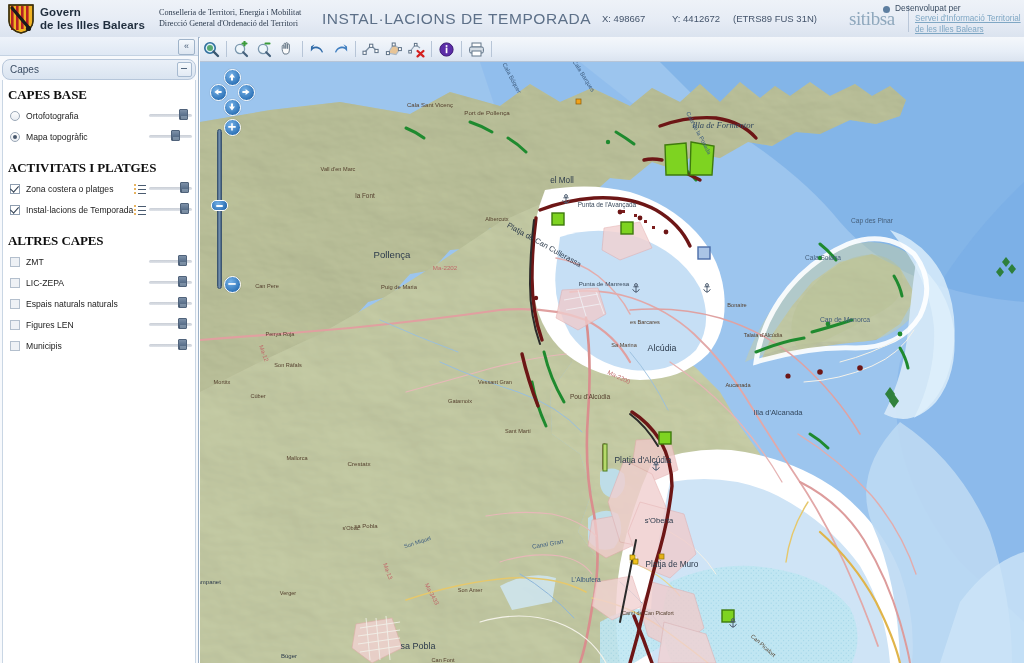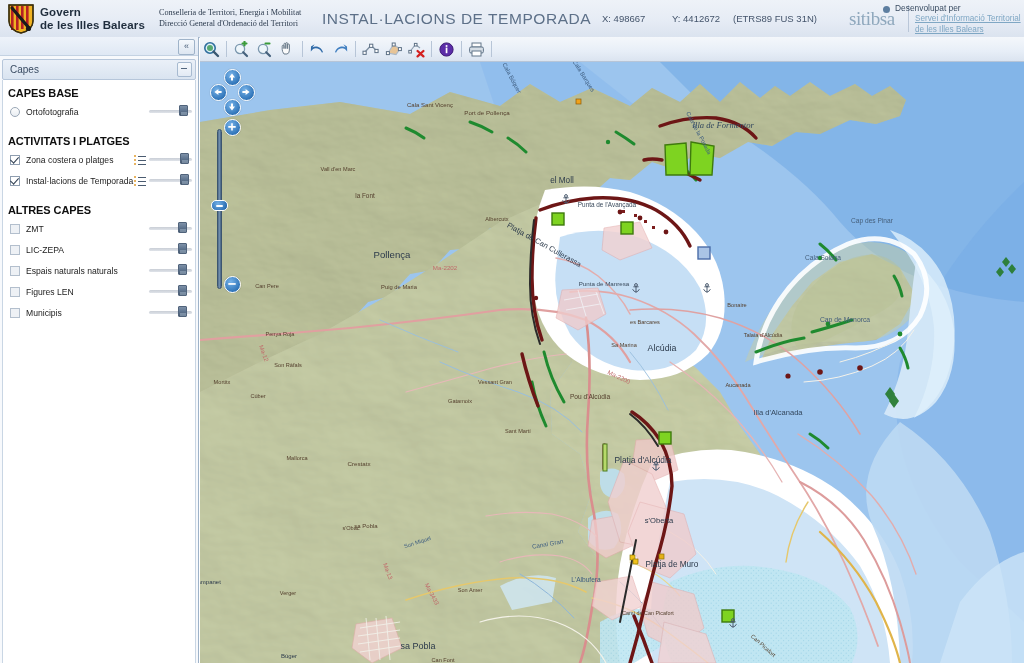--- a/index.html
+++ b/index.html
@@ -58,36 +58,36 @@
   }
   .collapse-btn{
     position:absolute;right:3px;top:2px;width:15px;height:14px;
     background:linear-gradient(180deg,#f4f8fc,#dde6f1);
     border:1px solid #9fb3c9;border-radius:2px;
     font-size:9px;color:#4a6079;text-align:center;line-height:12px;cursor:pointer;
   }
   .panel-head{
     position:relative;height:19px;margin:3px 2px 0 2px;
     background:linear-gradient(180deg,#eaf0f8,#dae4f0);
-    border:1px solid #b6c6da;border-radius:2px;
+    border:1px solid #b6c6da;border-radius:8px;
     display:flex;align-items:center;
   }
   .panel-head .ttl{font-size:10px;color:#3a4c63;padding-left:7px;}
   .panel-min{
     position:absolute;right:3px;top:2px;width:13px;height:13px;
     background:linear-gradient(180deg,#f6f9fc,#e2eaf4);
     border:1px solid #a7bad0;border-radius:2px;cursor:pointer;
   }
   .panel-min:after{content:"";position:absolute;left:3px;top:5px;width:6px;height:1px;background:#53677f;}
   .panel-body{
     background:#fff;margin:0 2px;border:1px solid #c9d6e4;border-top:none;
     height:586px;box-sizing:border-box;padding:4px 0 0 0;position:relative;
   }
   .group-title{
-    font-size:11px;font-weight:bold;color:#0f0f0f;padding:3px 0 2px 5px;letter-spacing:-.1px;
+    font-size:13px;font-weight:bold;color:#0f0f0f;padding:3px 0 2px 5px;letter-spacing:-.1px;font-family:Liberation Serif, serif;
   }
   .layer-row{
     display:flex;align-items:center;height:21px;padding-left:7px;position:relative;
   }
   .layer-row .lbl{font-size:8.6px;color:#222;margin-left:6px;white-space:nowrap;}
   .radio{
     width:10px;height:10px;border-radius:50%;border:1px solid #9aa7b6;
     background:linear-gradient(180deg,#fdfdfd,#e9edf2);box-sizing:border-box;flex:0 0 auto;position:relative;cursor:pointer;
   }
   .radio.on:after{content:"";position:absolute;left:2px;top:2px;width:4px;height:4px;border-radius:50%;background:#49586c;}
@@ -209,20 +209,27 @@
       <span class="panel-min"></span>
     </div>
 
     <div class="panel-body" id="layer-list">
         <div class="group-title">CAPES BASE</div>
         <div class="layer-row">
           <span class="radio"></span>
           <span class="lbl">Ortofotografia</span>
           <span class="slider" style="left: 146px; width: 43px;">
             <span class="knob" style="left: 30px;"></span>
+          </span>
+        </div>
+        <div class="layer-row">
+          <span class="radio on"></span>
+          <span class="lbl">Mapa topogràfic</span>
+          <span class="slider" style="left: 146px; width: 43px;">
+            <span class="knob" style="left: 22px;"></span>
           </span>
         </div>
         <div class="group-title" style="margin-top: 10px;">ACTIVITATS I PLATGES</div>
         <div class="layer-row">
           <span class="chk on"></span>
           <span class="lbl">Zona costera o platges</span>
           <span class="legicon">
             <i></i>
             <i></i>
             <i></i>

